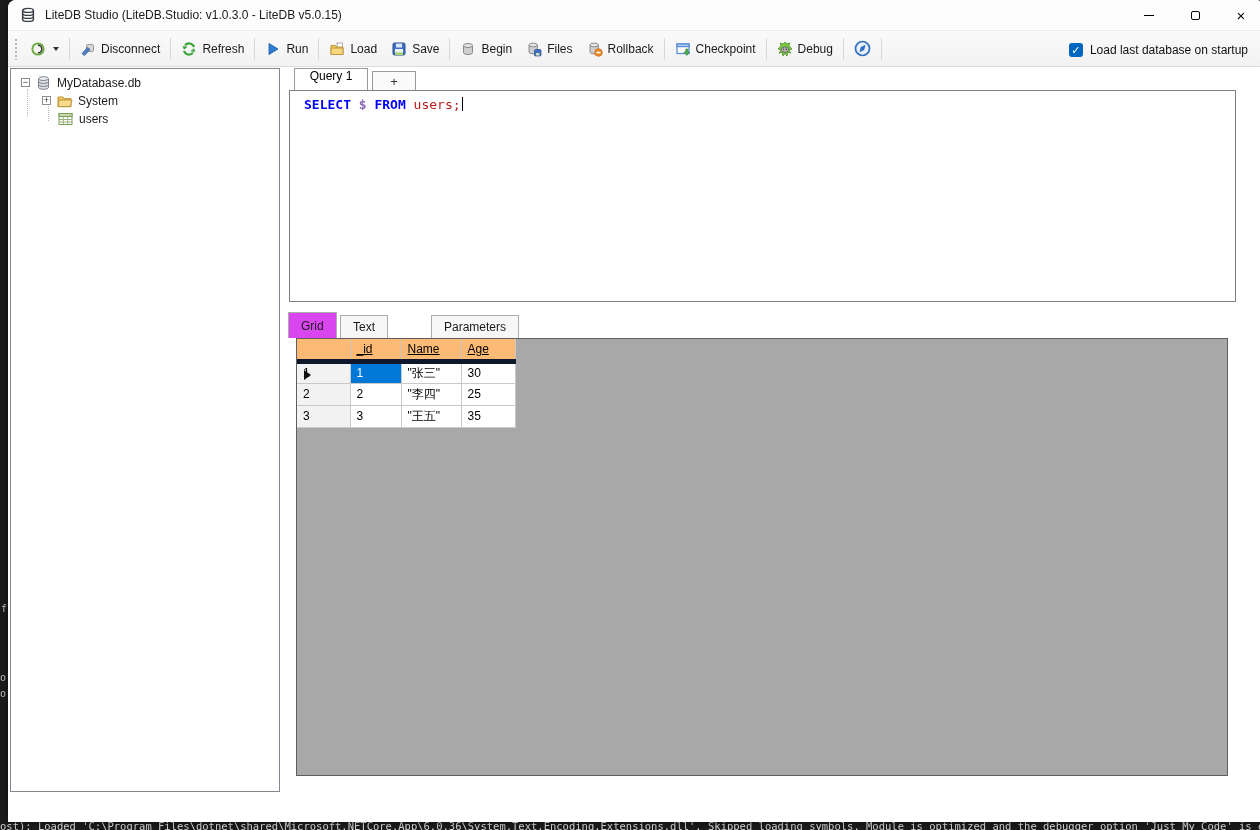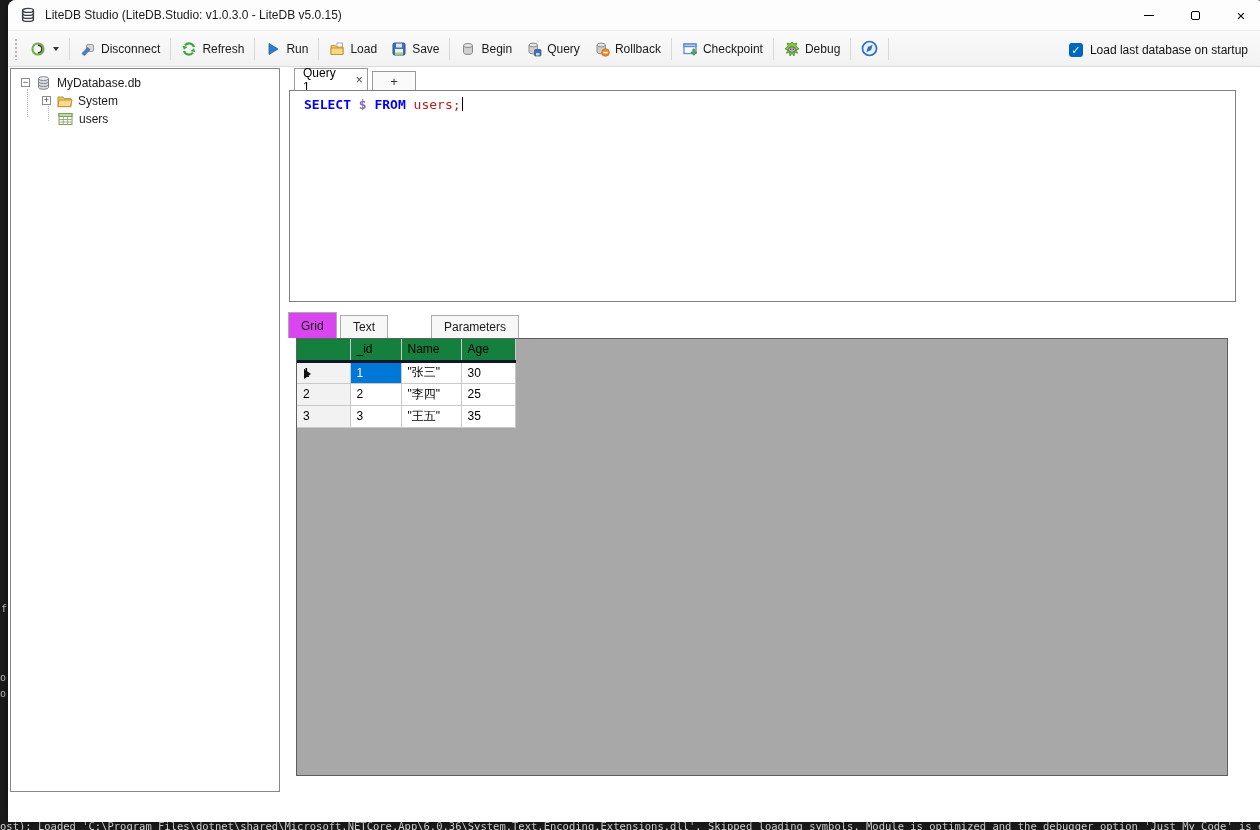--- a/index.html
+++ b/index.html
@@ -49,21 +49,21 @@
   .tree-panel { position:absolute; left:2px; top:68px; width:270px; height:724px;
     background:#fff; border:1px solid #828790; font-size:12px; color:#1a1a1a; }
   .tree-row { position:absolute; display:flex; align-items:center; gap:5px; height:17px; }
   .expander { width:9px; height:9px; border:1px solid #8c8c8c; background:#fff; font-size:9px;
     line-height:7px; text-align:center; color:#333; flex:none; }
   .tree-lbl { white-space:nowrap; }
   .tline { position:absolute; border-left:1px dotted #b8b8b8; }
 
   
   .qtab { position:absolute; top:68px; height:22px; background:#fff; border:1px solid #9a9a9a;
-    border-bottom:none; display:flex; align-items:center; font-size:12px; padding:0 8px; gap:20px; }
+    border-bottom:none; display:flex; align-items:center; font-size:12px; padding:0 8px; gap:20px;flex-direction:column; }
   .qtab.active { left:286px; width:74px; }
   .qtab-close { font-size:12px; color:#444; line-height:1; }
   .addtab { position:absolute; left:364px; top:71px; width:44px; height:19px; background:#fafafa;
     border:1px solid #9a9a9a; border-bottom:none; display:flex; align-items:center;
     justify-content:center; font-size:13px; color:#333; }
 
   
   .editor { position:absolute; left:281px; top:90px; width:947px; height:212px;
     background:#fff; border:1px solid #7f7f7f; padding:5px 0 0 14px;
     font-family:"DejaVu Sans Mono","Liberation Mono",monospace; font-size:13px; line-height:17px; }
@@ -79,21 +79,21 @@
   .rtab.i1 { left:332px; top:315px; height:23px; background:#f7f7f7; }
   .rtab.i2 { left:377px; top:315px; height:23px; background:#f7f7f7;margin-left:46px; }
 
   
   .result-panel { position:absolute; left:288px; top:338px; width:932px; height:438px;
     background:#a8a8a8; border:1px solid #5e5e5e; }
   table.dgv { border-collapse:collapse; background:#fff; font-size:12px; color:#000;
     table-layout:fixed; border-right:1px solid #646464; border-bottom:1px solid #646464; }
   table.dgv th, table.dgv td { border-right:1px solid #c9c9c9; border-bottom:1px solid #c9c9c9;
     height:22px; padding:0 6px; text-align:left; font-weight:normal; overflow:hidden; white-space:nowrap; }
-  table.dgv tr.hdr th { background:#15803d; height:22px; border-bottom:3px solid #0f172a; }
+  table.dgv tr.hdr th { background:#fdba74; height:22px; border-bottom:5px solid #0f172a;text-decoration:underline; }
   th.corner, th.rowhdr { background:#f2f2f2; border-right:1px solid #ababab; }
   th.rowhdr { position:relative; text-align:right; padding-right:16px; }
   .cur-arrow { position:absolute; left:7px; top:6px; width:0; height:0;
     border-top:5px solid transparent; border-bottom:5px solid transparent; border-left:7px solid #111; }
   td.sel { background:#0078d7; color:#fff; }
   .col-rh { width:53px; } .col-id { width:51px; } .col-name { width:60px; } .col-age { width:54px; }
 
   
   .statusbar { position:absolute; left:0; bottom:0; width:100%; height:22px; background:#f0f0f0;
     border-top:1px solid #d7d7d7; font-size:12px; color:#1a1a1a; }
@@ -209,21 +209,21 @@
         <span>Begin</span>
       </div>
 
       <div class="tbtn">
         <svg width="16" height="16" viewBox="0 0 16 16">
           <path d="M3 4 v7 a4.2 1.9 0 0 0 8.4 0 v-7" fill="#cfcfcf" stroke="#8a8a8a"></path>
           <ellipse cx="7.2" cy="4" rx="4.2" ry="1.9" fill="#e5e5e5" stroke="#8a8a8a"></ellipse>
           <rect x="8.5" y="8.5" width="6.5" height="6.5" rx="1" fill="#3f6fbf" stroke="#2a4f8f" stroke-width="0.7"></rect>
           <rect x="10" y="12" width="3.5" height="2.5" fill="#cfe0b8"></rect>
         </svg>
-        <span>Query</span>
+        <span>Files</span>
       </div>
 
       <div class="tbtn">
         <svg width="16" height="16" viewBox="0 0 16 16">
           <path d="M3 4 v7 a4.2 1.9 0 0 0 8.4 0 v-7" fill="#cfcfcf" stroke="#8a8a8a"></path>
           <ellipse cx="7.2" cy="4" rx="4.2" ry="1.9" fill="#e5e5e5" stroke="#8a8a8a"></ellipse>
           <circle cx="11.5" cy="11.5" r="3.8" fill="#e88a2a" stroke="#c96f12" stroke-width="0.8"></circle>
           <rect x="9.4" y="10.8" width="4.2" height="1.5" fill="#fff"></rect>
         </svg>
         <span>Rollback</span>

